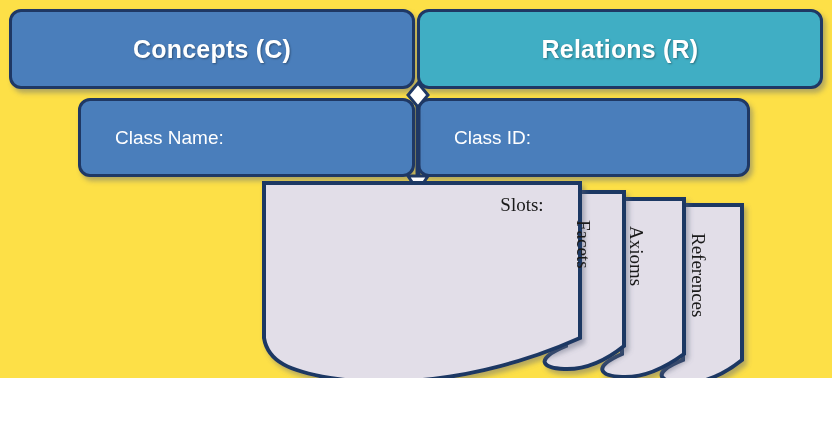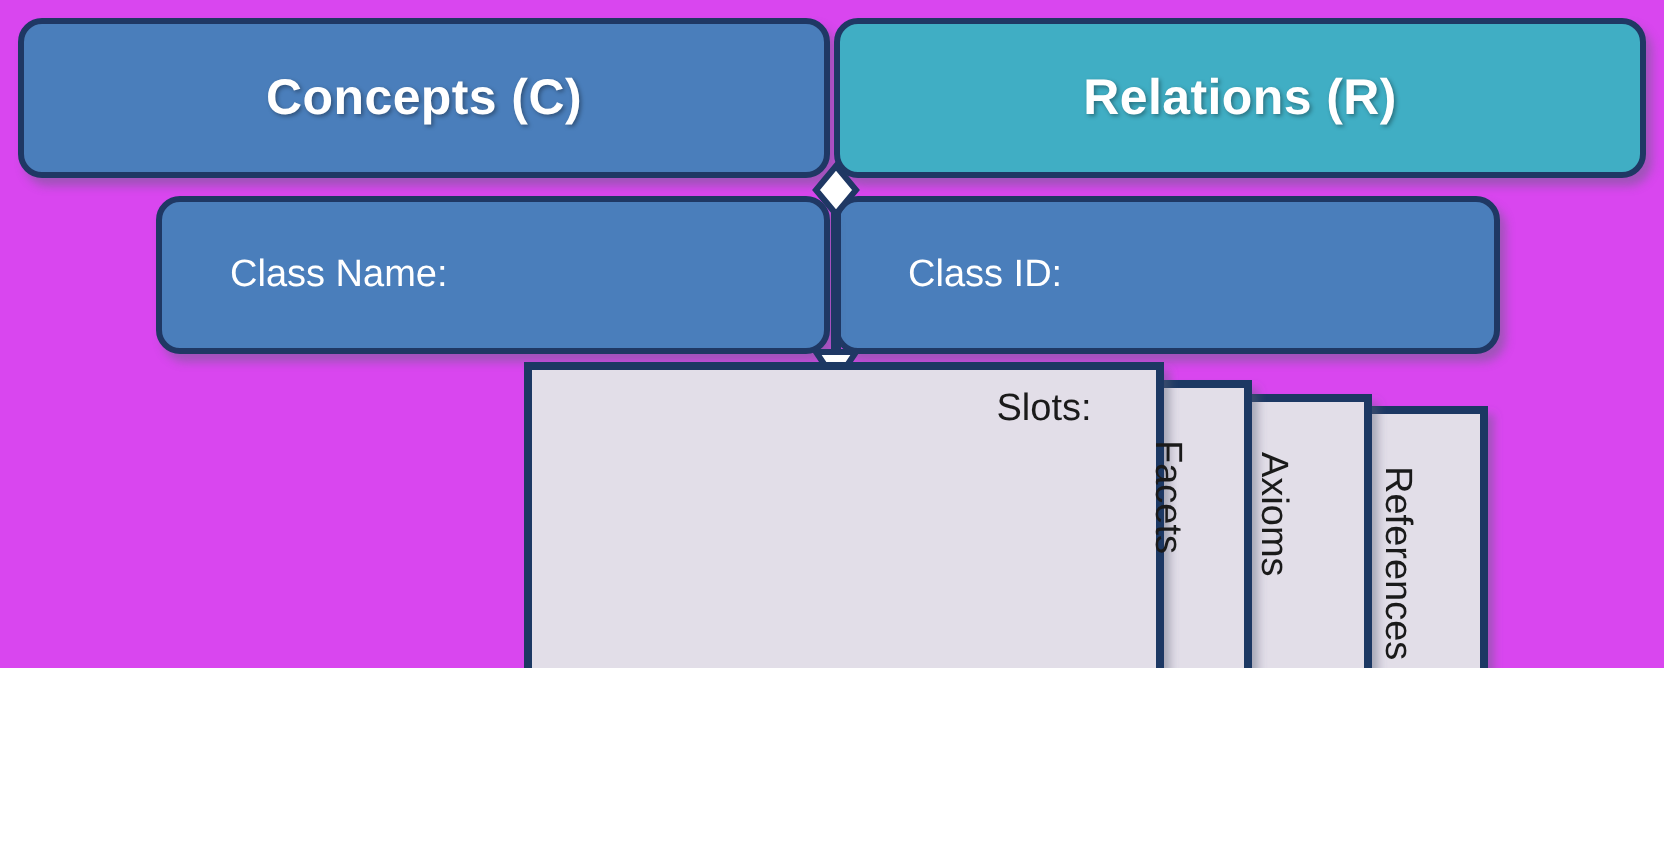--- a/index.html
+++ b/index.html
@@ -6,22 +6,22 @@
     margin: 0;
     padding: 0;
     background: #ffffff;
   }
   body {
     font-family: "Liberation Sans", sans-serif;
   }
   #canvas {
     position: relative;
     width: 832px;
-    height: 334px;
-    background: #d946ef;
+    height: 378px;
+    background: #fde047;
     overflow: hidden;
   }
 
   
   .rbox {
     position: absolute;
     box-sizing: border-box;
     border: 3px solid #1F3864;
     border-radius: 12px;
     box-shadow: 3px 4px 5px rgba(90,100,120,0.45);
@@ -51,21 +51,21 @@
   
   #connector { position: absolute; left: 398px; top: 78px; width: 40px; height: 116px; }
 
   
   #doc-stack { position: absolute; left: 250px; top: 178px; width: 510px; height: 232px; }
 
   .doc-label {
     position: absolute;
     color: #1a1a1a;
     font-size: 19px;
-    font-family: Liberation Sans, sans-serif;
+    font-family: Liberation Serif, serif;
     white-space: nowrap;
   }
   .doc-label.vertical {
     writing-mode: vertical-rl;
     text-orientation: mixed;
   }
 
   #slots-title    { left: 132px; top: 16px;  width: 280px; text-align: center; }
   #slots-body     { left: 22px;  top: 76px;  width: 300px; text-align: center; line-height: 32px; }
   #facets-label   { left: 322px; top: 42px; }

